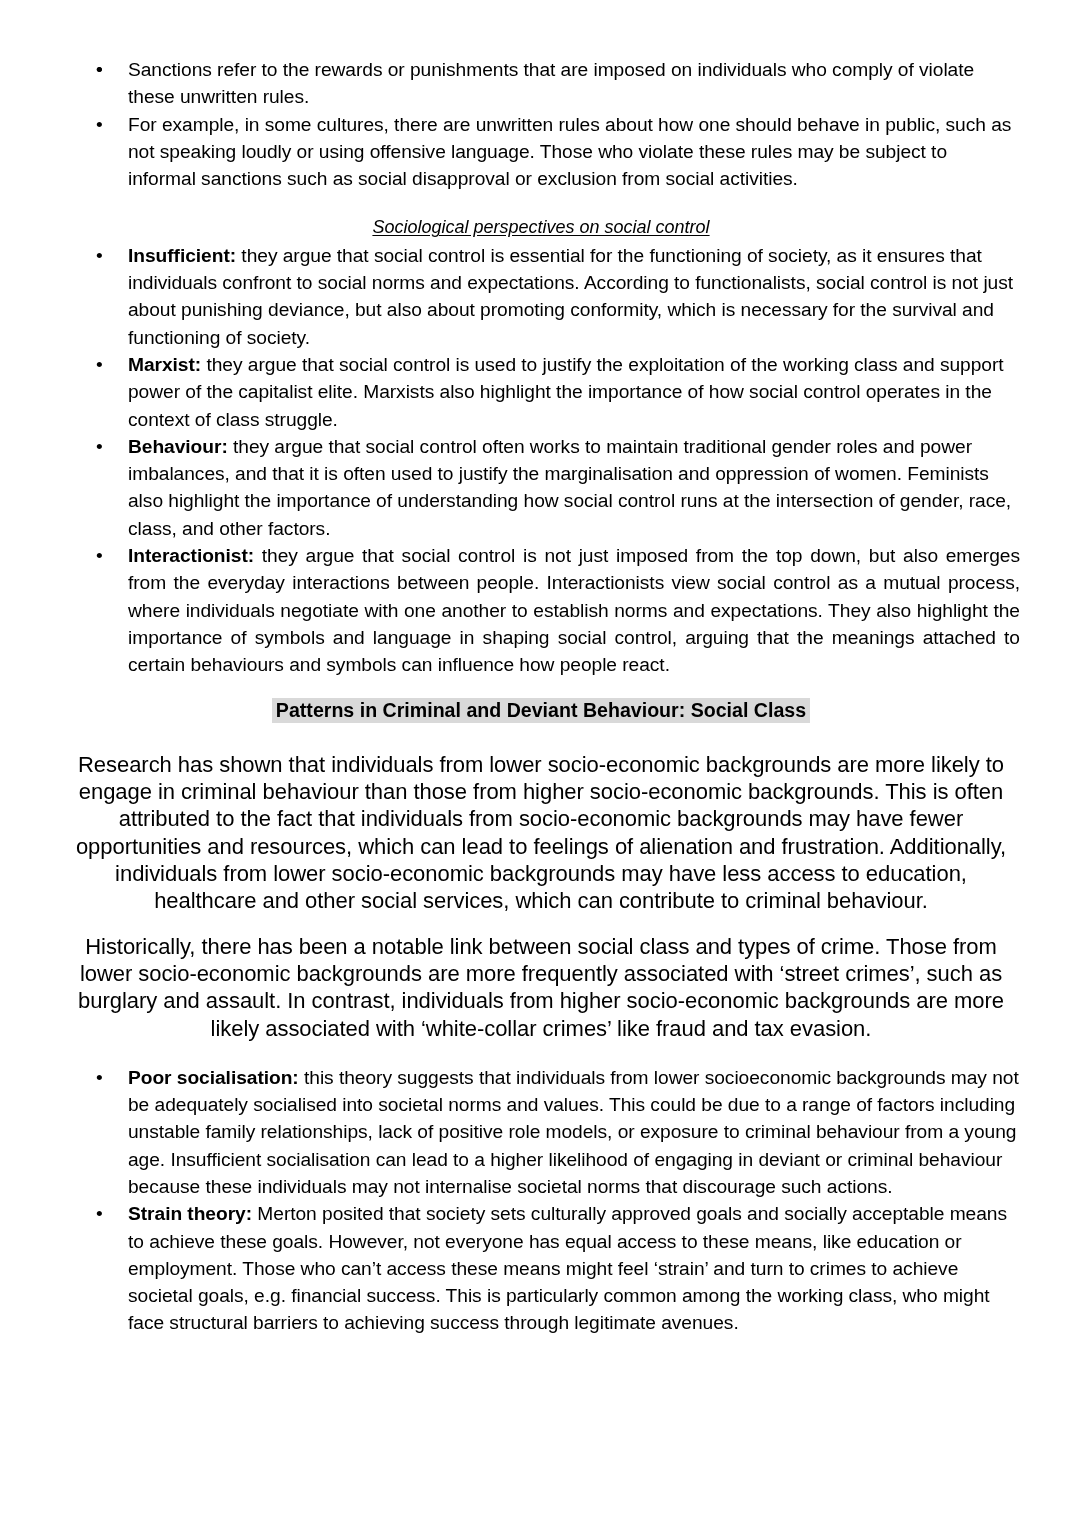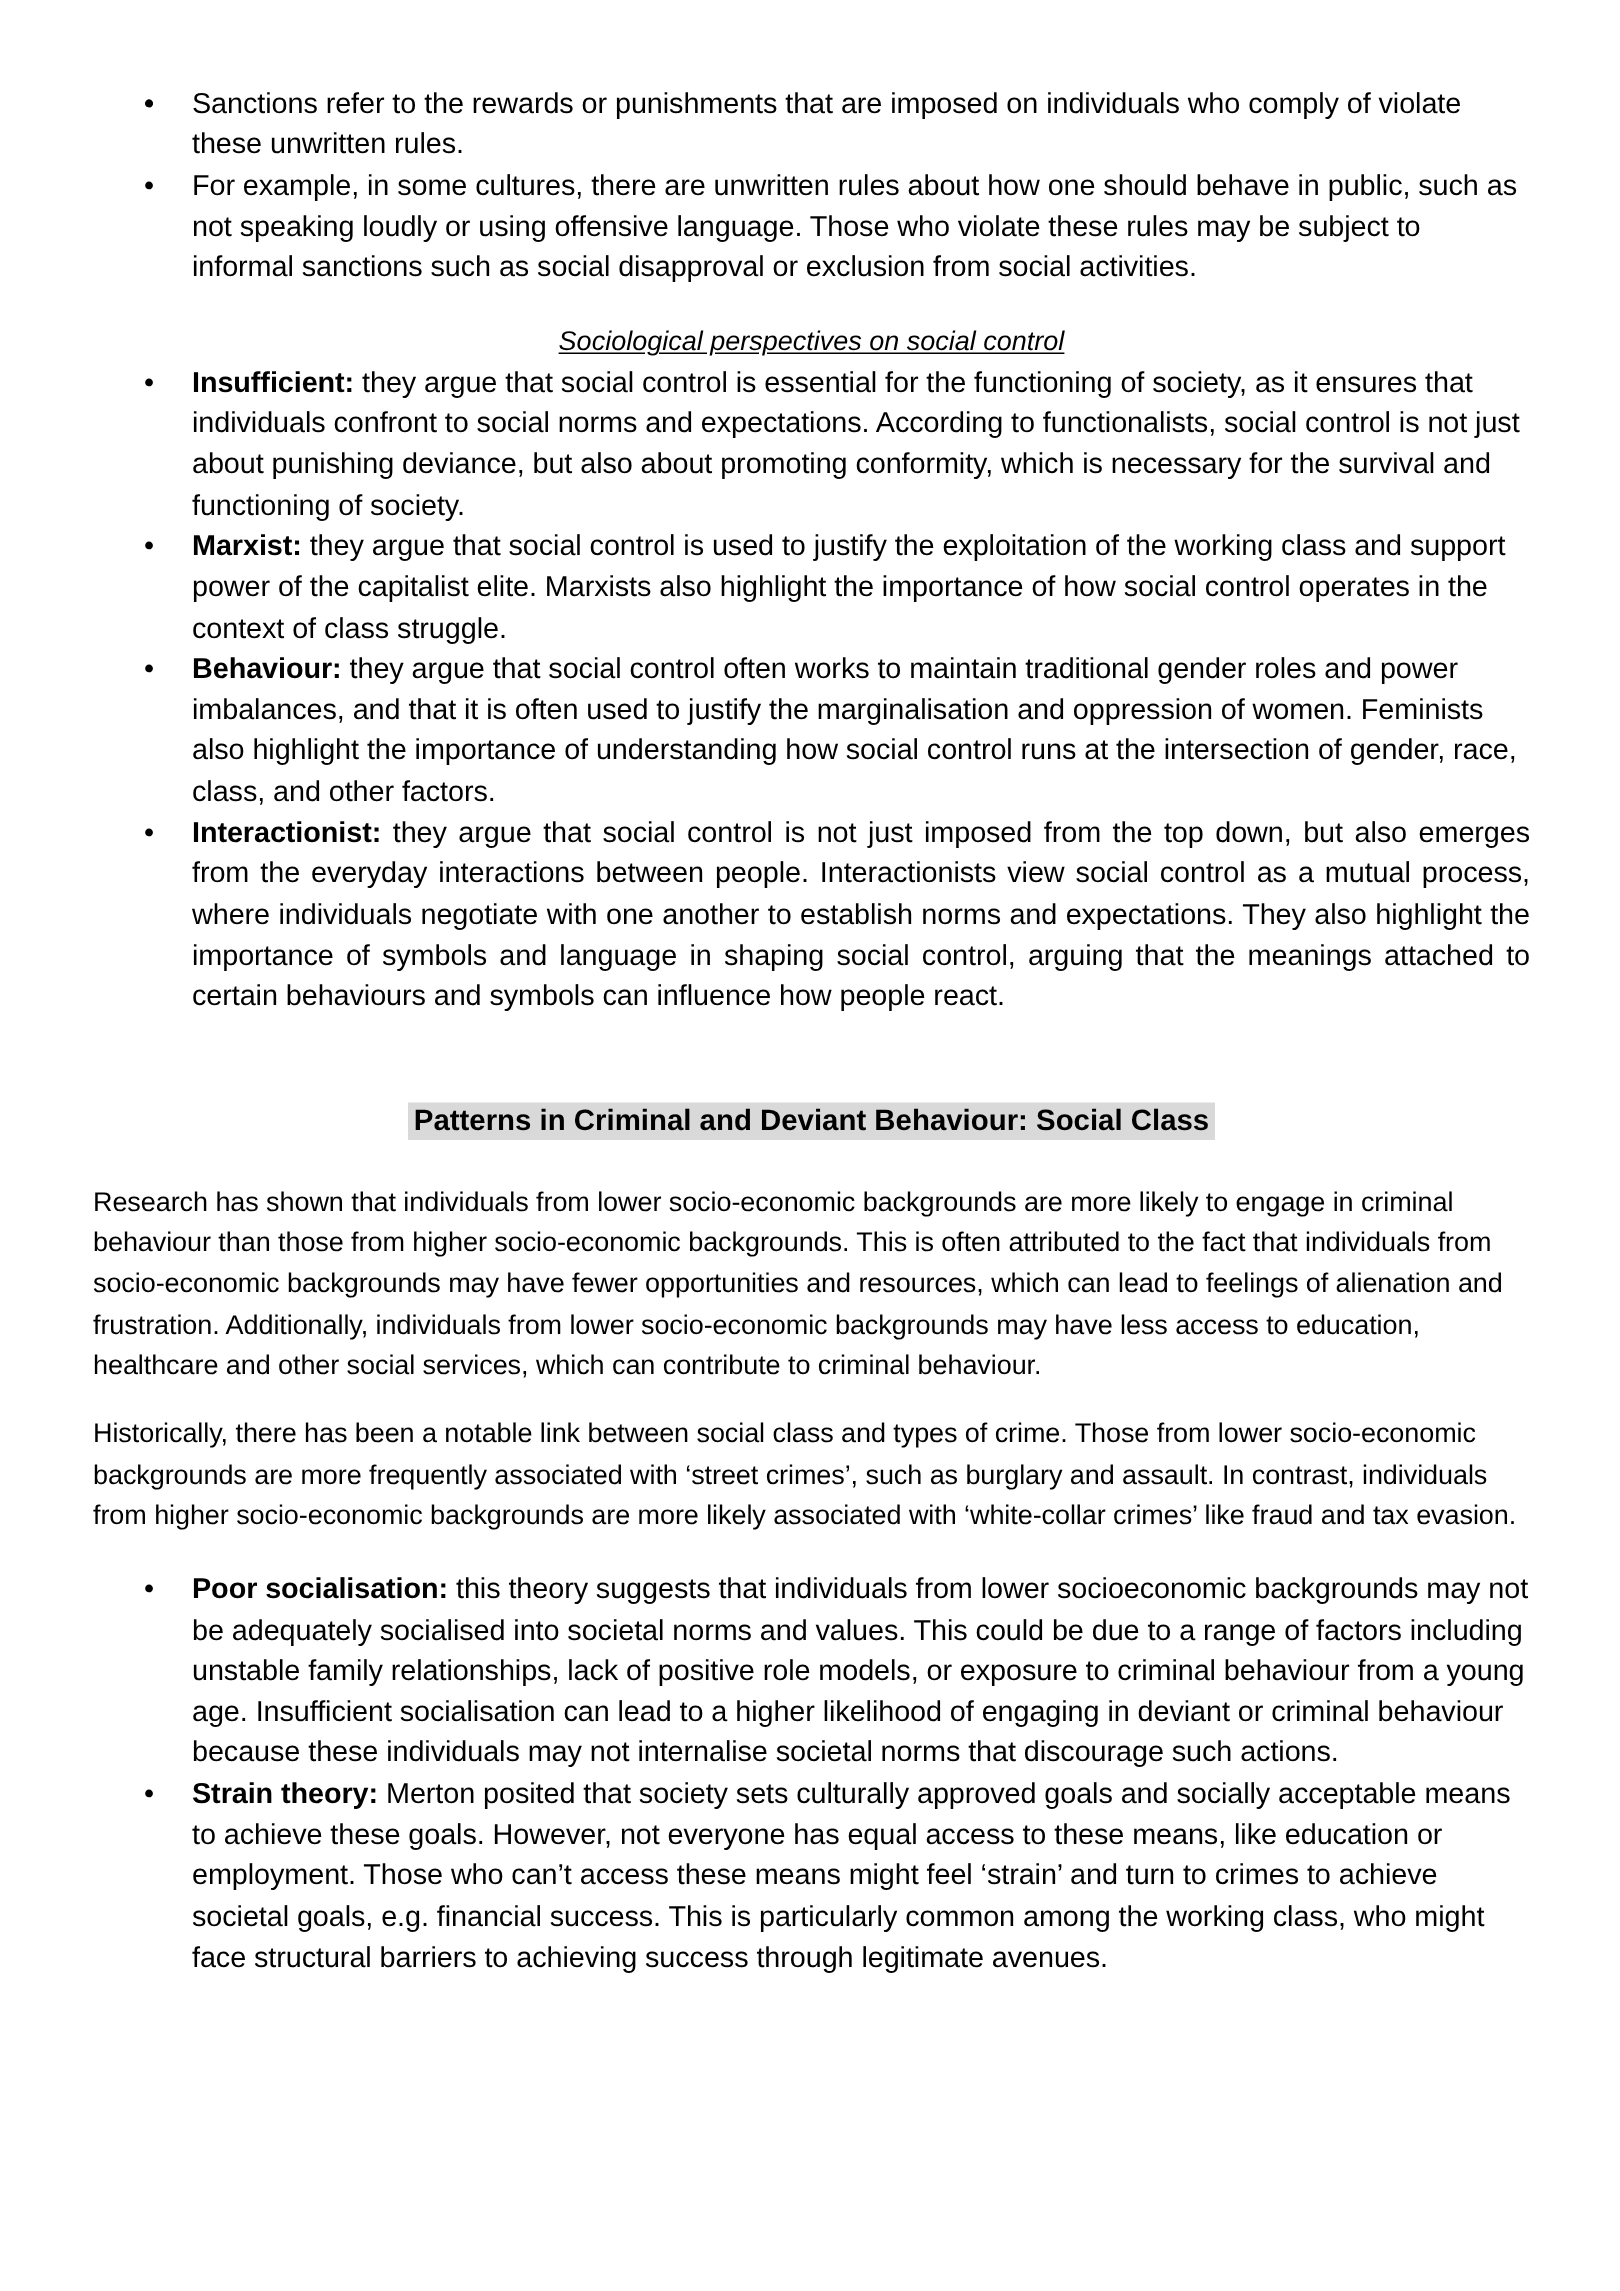--- a/index.html
+++ b/index.html
@@ -63,30 +63,30 @@
     text-decoration: underline;
     text-underline-offset: 2px;
   }
 
   
   .section-heading {
     text-align: center;
     font-size: 19.6px;
     line-height: 27.3px;
     font-weight: bold;
-    margin-top: 37px;
   }
   .section-heading .hl {
     background: #d9d9d9;
     padding: 1px 4px 2px 4px;
   }
 
   
   p.centered {
-    font-size: 18px;
+    text-align: center;
+    font-size: 22px;
     line-height: 27.3px;
     margin: 0;
     letter-spacing: -0.05px;
   }
   .sp-18 { height: 18px; }
   .sp-22 { height: 22px; }
   .sp-27 { height: 27px; }
 </style>
 </head>
 <body>

